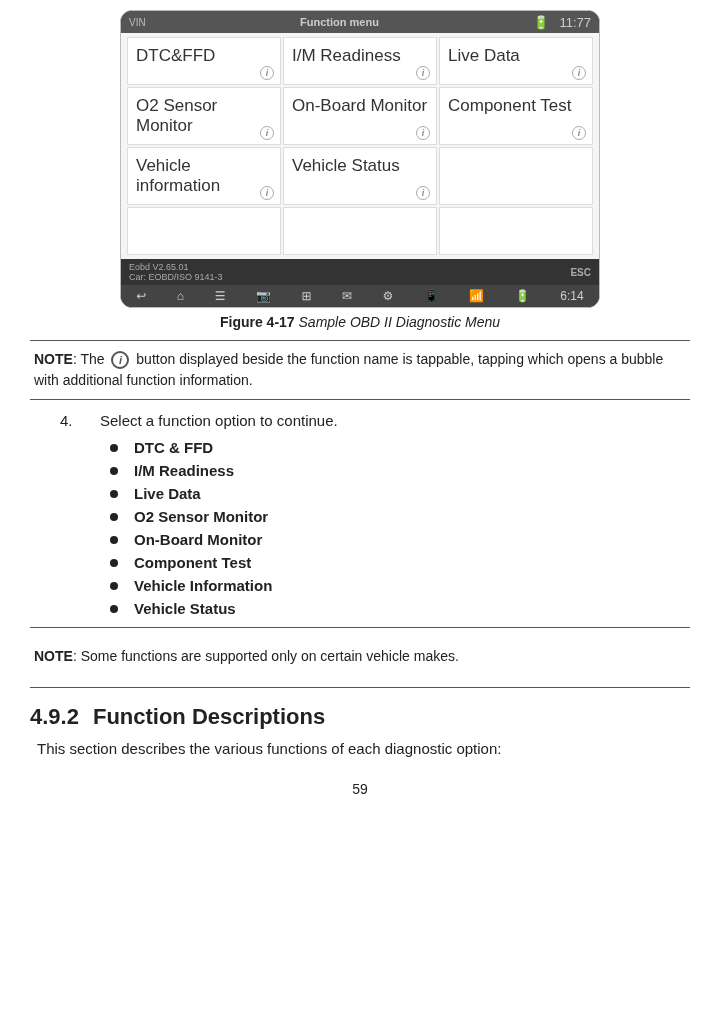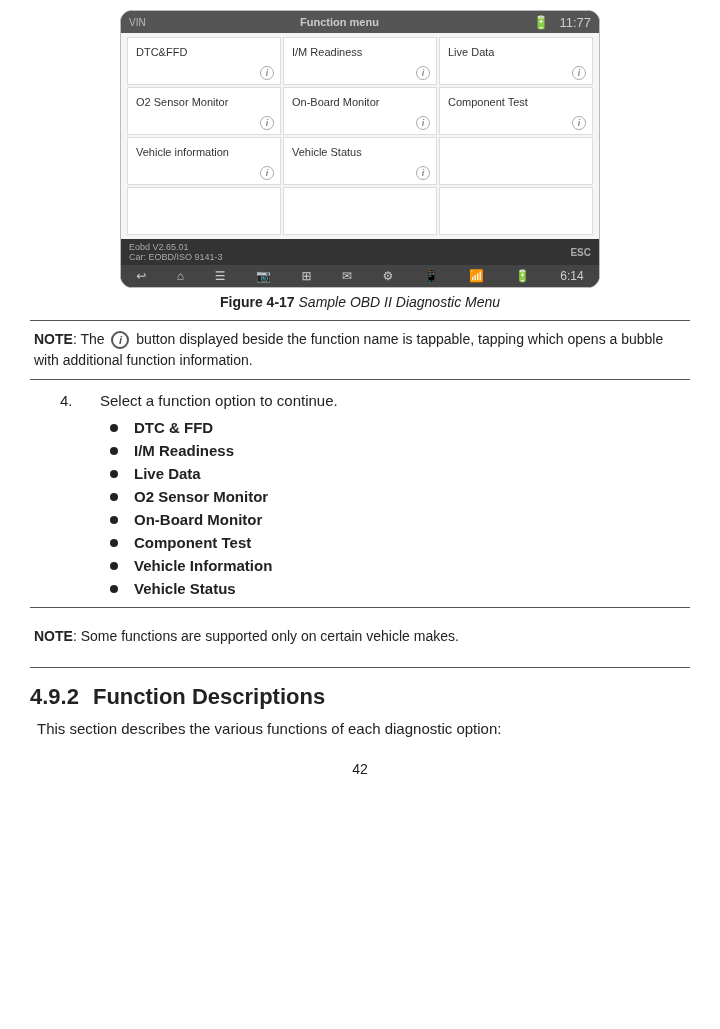--- a/index.html
+++ b/index.html
@@ -55,21 +55,21 @@
       gap: 2px;
     }
     .menu-cell {
       background: #fff;
       border: 1px solid #ddd;
       padding: 8px 8px 4px 8px;
       min-height: 48px;
       position: relative;
     }
     .menu-cell-label {
-      font-size: 11px;
+      font-size: 17px;
       color: #333;
       display: block;
       margin-bottom: 4px;
     }
     .menu-cell-icon {
       position: absolute;
       bottom: 4px;
       right: 6px;
       width: 14px;
       height: 14px;
@@ -370,13 +370,13 @@
 
 <hr class="divider">
 
 <div class="section-heading">
   <span class="section-number">4.9.2</span>
   <span class="section-title">Function Descriptions</span>
 </div>
 
 <div class="section-body">This section describes the various functions of each diagnostic option:</div>
 
-<div class="page-number">42</div>
+<div class="page-number">59</div>
 
 </body></html>

